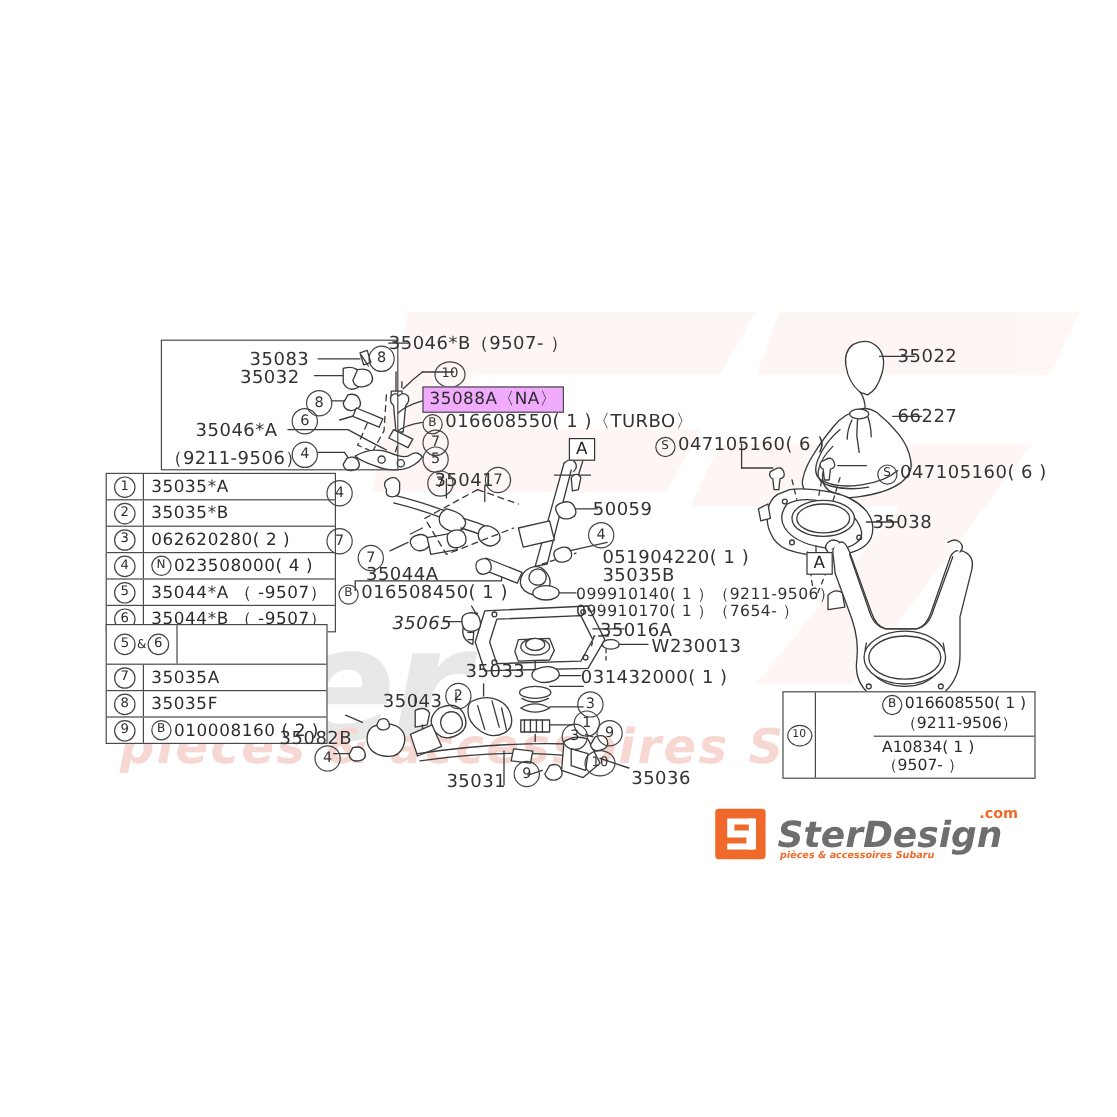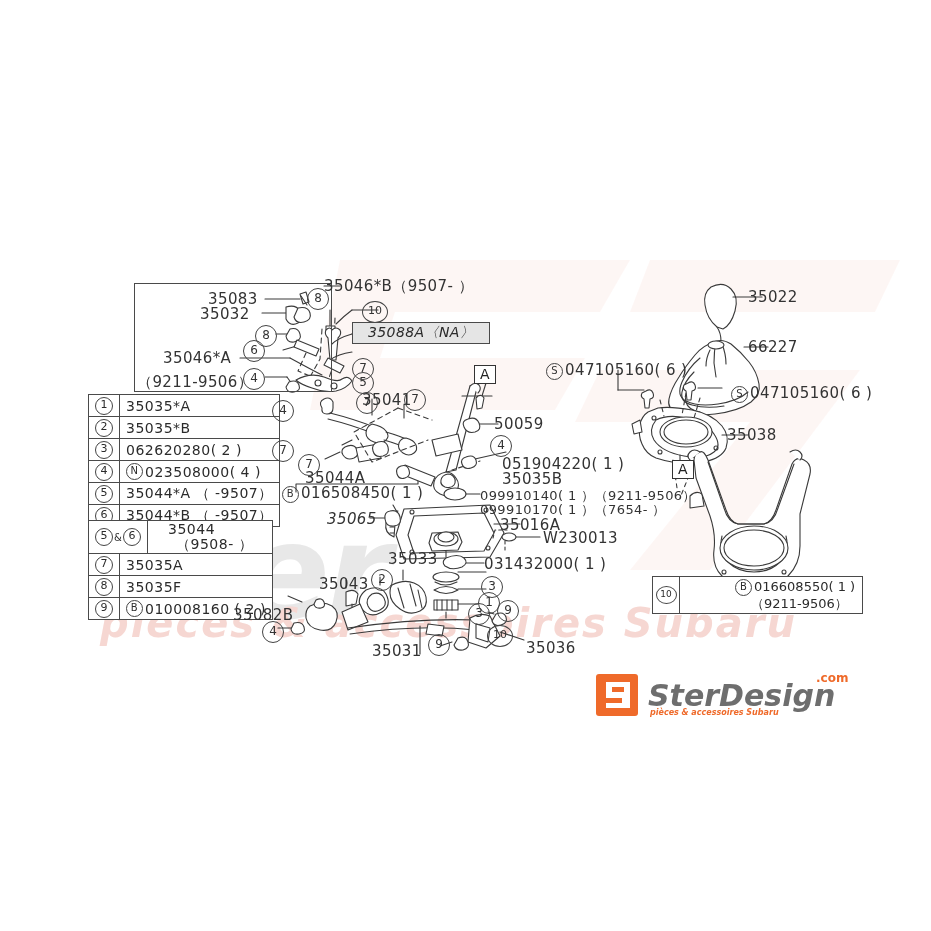--- a/index.html
+++ b/index.html
@@ -48,22 +48,22 @@
                 border-right:1.2px solid #4a4a4a;font-size:12px;gap:1px;}
   .circ{display:inline-block;width:16px;height:16px;border:1.1px solid #444;
         border-radius:50%;text-align:center;line-height:14px;font-size:11px;}
   .circ.wd{width:19px;}
   .pfx{display:inline-block;width:15px;height:15px;border:1.1px solid #444;
        border-radius:50%;text-align:center;line-height:13px;font-size:10px;
        margin-right:2px;vertical-align:1px;}
 
   
   .frame{position:absolute;border:1.4px solid #4a4a4a;background:transparent;}
-  .labelbox{position:absolute;border:1.4px solid #4a4a4a;background:#e5e5e5;
-            font-size:14px;padding:1px 15px;white-space:nowrap;letter-spacing:.4px;font-style:italic;}
+  .labelbox{position:absolute;border:1.4px solid #4a4a4a;background:#f0abfc;
+            font-size:14px;padding:1px 5px;white-space:nowrap;letter-spacing:.4px;}
 
   
   .brtable{position:absolute;left:652px;top:576px;border:1.4px solid #4a4a4a;
            display:flex;background:#fff;}
   .brtable .lcol{width:26px;border-right:1.2px solid #4a4a4a;display:flex;
                  align-items:center;justify-content:center;font-size:11px;}
   .brtable .rcol{display:flex;flex-direction:column;}
   .brtable .rrow{padding:2px 7px;font-size:13px;line-height:15px;white-space:nowrap;margin-left:48px;}
   .brtable .rrow+.rrow{border-top:1.2px solid #4a4a4a;}
 
@@ -316,20 +316,23 @@
   <div class="bub" style="left:255px;top:325px;">8</div>
   <div class="bub" style="left:243px;top:340px;">6</div>
   <div class="bub" style="left:243px;top:368px;">4</div>
 
   <div class="lbl" style="left:324px;top:278px;">35046*B（9507-        ）</div>
 
   <div class="bub w" style="left:362px;top:301px;">10</div>
 
   <div class="labelbox" style="left:352px;top:322px;">35088A〈NA〉</div>
 
+  <div class="lbl" style="left:352px;top:343px;">
+    <span class="pfx">B</span><span>016608550( 1  )〈TURBO〉</span>
+  </div>
 
   <div class="legend">
     <div class="row">
       <div class="cno">
         <span class="circ">1</span>
         </div>
       <div class="ctx">35035*A</div>
     </div>
     <div class="row">
       <div class="cno">
@@ -365,24 +368,20 @@
       <div class="ctx">35044*B （    -9507）</div>
     </div>
   </div>
 
   <div class="legend" style="left:88px;top:520px;top:520px;">
     <div class="row tall">
       <div class="cno2">
         <span class="circ">5</span>
           <span style="font-size:10px;">&amp;</span>
           <span class="circ">6</span>
-      </div>
-      <div class="ctx">
-        <span style="padding-left:14px;">35044</span>
-        <span style="padding-left:22px;">（9508-         ）</span>
       </div>
     </div>
     <div class="row">
       <div class="cno">
         <span class="circ">7</span>
         </div>
       <div class="ctx">35035A</div>
     </div>
     <div class="row">
       <div class="cno">
@@ -453,20 +452,24 @@
 
   <div class="brtable">
     <div class="lcol">
       <span class="circ wd" style="font-size:9px;">10</span>
     </div>
     <div class="rcol">
       <div class="rrow">
         <div><span class="pfx">B</span><span>016608550( 1   )</span></div>
         <div style="padding-left:16px;">（9211-9506）</div>
       </div>
+      <div class="rrow">
+        <div>A10834( 1  )</div>
+        <div>（9507-        ）</div>
+      </div>
     </div>
   </div>
 
   <svg class="logo" viewBox="0 0 268 52">
     <rect x="2" y="6" width="42" height="42" rx="3" fill="#ef6a2a"></rect>
     <path d="M12 14 h22 v5 h-16 v5 h16 v16 h-22 v-5 h16 v-5 h-16 z" fill="#fff"></path>
     <path d="M30 14 h6 v26 h-6 z" fill="#fff"></path>
     <text x="54" y="38" font-family="DejaVu Sans, sans-serif" font-size="30" font-weight="bold" font-style="italic" fill="#6e6e6e">SterDesign</text>
     <text x="222" y="14" font-family="DejaVu Sans, sans-serif" font-size="12" font-weight="bold" fill="#ef6a2a">.com</text>
     <text x="56" y="47" font-family="DejaVu Sans, sans-serif" font-size="8" font-weight="bold" font-style="italic" fill="#ef6a2a">pièces &amp; accessoires Subaru</text>

